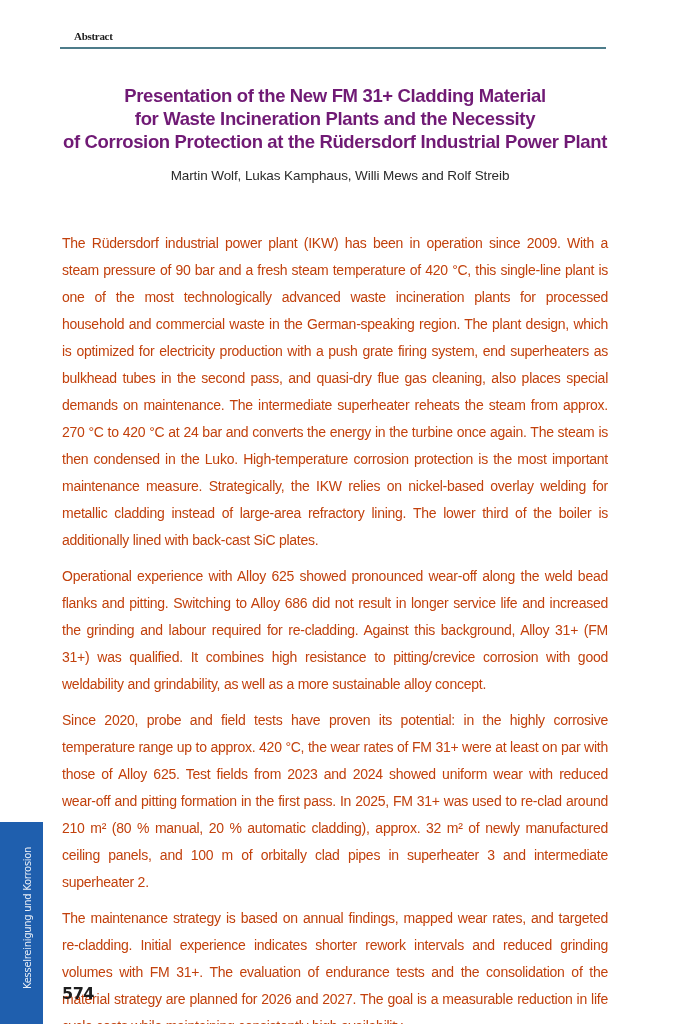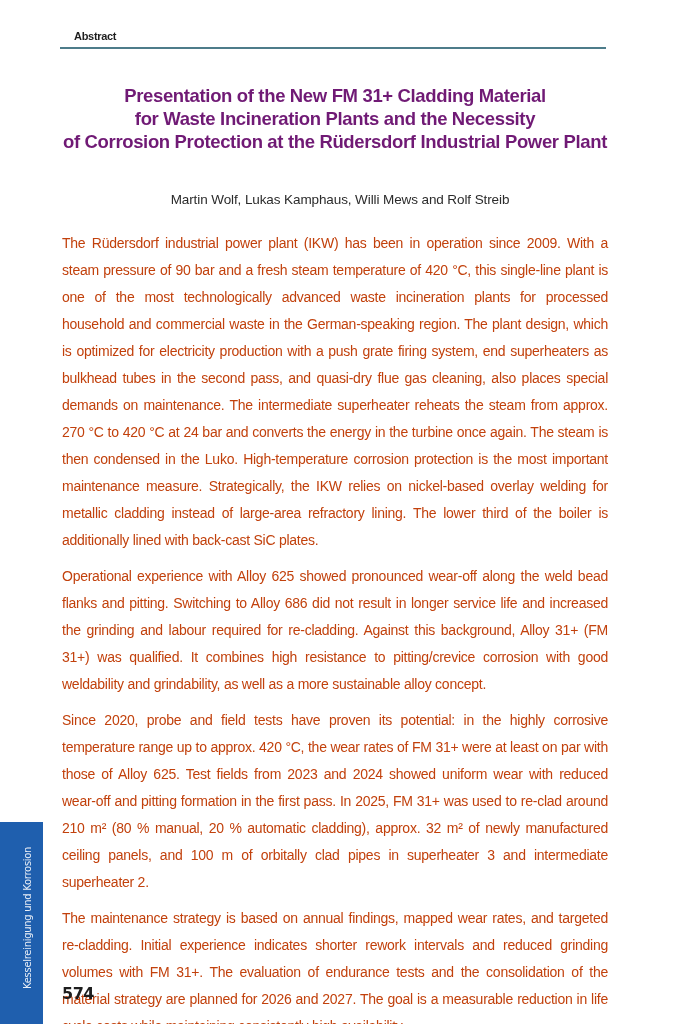--- a/index.html
+++ b/index.html
@@ -5,36 +5,36 @@
   html, body { margin: 0; padding: 0; }
   body {
     width: 675px; height: 1024px; position: relative; overflow: hidden;
     background: #ffffff; color: #2b2b2b;
     font-family: "Liberation Sans", sans-serif;
   }
   .header {
     position: absolute; left: 60px; top: 30px; width: 546px;
   }
   .header-label {
-    font-family: Liberation Sans, sans-serif;
+    font-family: Liberation Serif, serif;
     font-weight: bold; font-size: 11px; color: #1e1e1e;
     padding-left: 14px; letter-spacing: -0.3px;
   }
   .header-rule {
     margin-top: 5px; height: 1px; background: #4d7c8a; border-top: 1px solid #4d7c8a;
   }
   .title {
     position: absolute; left: 40px; top: 84px; width: 590px;
     text-align: center; color: #701a75;
     font-family: "Liberation Sans", sans-serif; font-weight: bold;
     font-size: 18.5px; line-height: 23px; letter-spacing: -0.35px;
   }
   .title div { white-space: nowrap; }
   .authors {
-    position: absolute; left: 60px; top: 192px; width: 560px;
+    position: absolute; left: 60px; top: 168px; width: 560px;
     text-align: center; font-size: 13.5px; color: #2b2b2b; letter-spacing: -0.1px;
   }
   .body-text {
     position: absolute; left: 62px; top: 230px; width: 546px;
     font-size: 14px; line-height: 27px; color: #c2410c;
     text-align: justify; letter-spacing: -0.25px;
   }
   .body-text p { margin: 0 0 9px 0; hyphens: manual; }
   .sidebar {
     position: absolute; left: 0; top: 822px; width: 43px; height: 202px;

